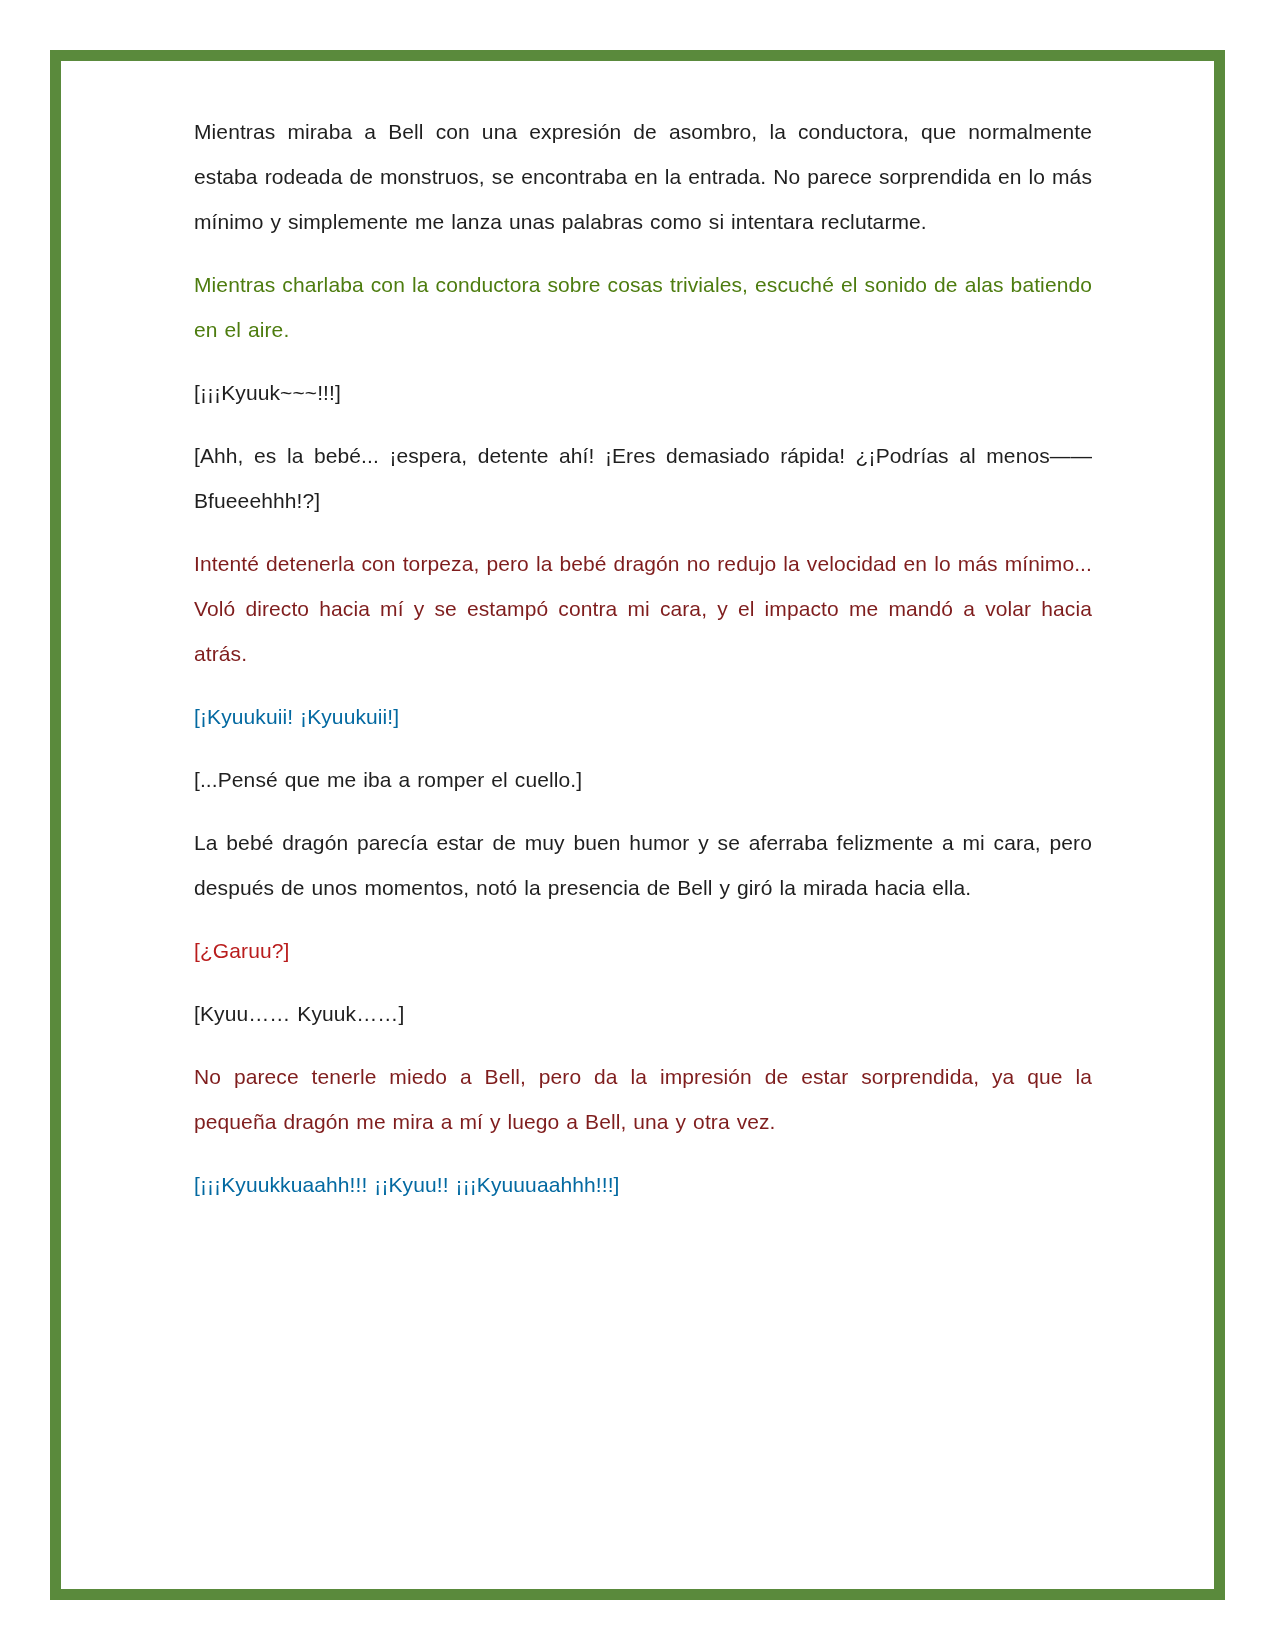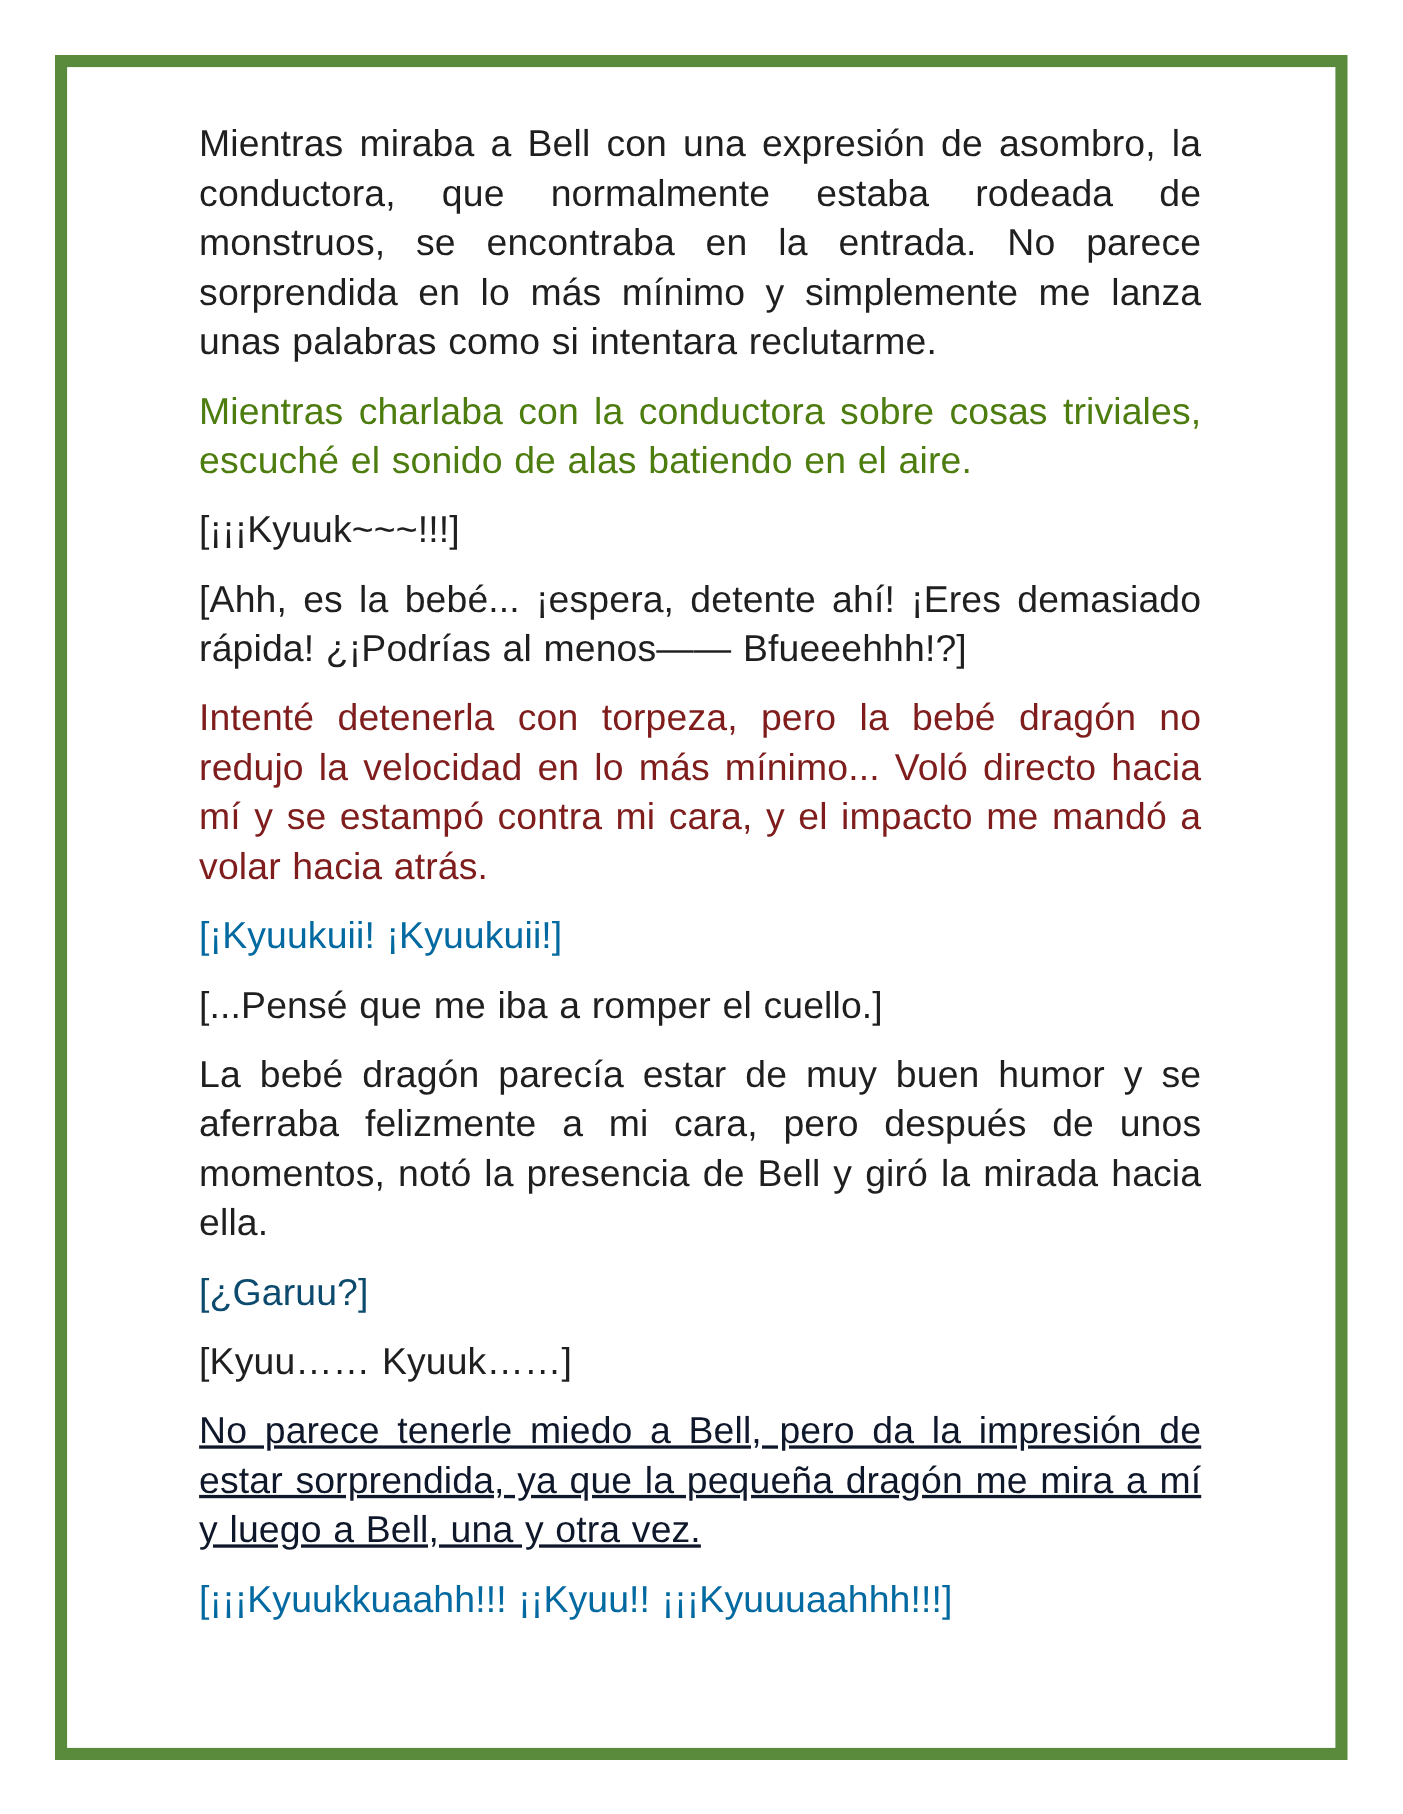--- a/index.html
+++ b/index.html
@@ -24,40 +24,40 @@
     background: #ffffff;
   }
   .page-content {
     box-sizing: border-box;
     width: 100%;
     height: 100%;
     padding: 48px 122px 40px 116px;
     overflow: hidden;
   }
   .page-content p {
-    margin: 0 0 18px 4px;
-    font-size: 34px;
+    margin: 0 0 18px 17px;
+    font-size: 21px;
     line-height: 45px;
     color: #1f1f1f;
     text-align: justify;
     letter-spacing: 0.1px;
     word-spacing: 1px;
   }
 </style>
 </head>
 <body>
 
 <div class="page-frame" style="border-color: rgb(90, 138, 60);">
   <div class="page-content">
     <p style="color: rgb(31, 31, 31);">Mientras miraba a Bell con una expresión de asombro, la conductora, que normalmente estaba rodeada de monstruos, se encontraba en la entrada. No parece sorprendida en lo más mínimo y simplemente me lanza unas palabras como si intentara reclutarme.</p>
     <p style="color: #4d7c0f;">Mientras charlaba con la conductora sobre cosas triviales, escuché el sonido de alas batiendo en el aire.</p>
     <p style="color: rgb(31, 31, 31);">[¡¡¡Kyuuk~~~!!!]</p>
     <p style="color: rgb(31, 31, 31);">[Ahh, es la bebé... ¡espera, detente ahí! ¡Eres demasiado rápida! ¿¡Podrías al menos—— Bfueeehhh!?]</p>
     <p style="color: #7f1d1d;">Intenté detenerla con torpeza, pero la bebé dragón no redujo la velocidad en lo más mínimo... Voló directo hacia mí y se estampó contra mi cara, y el impacto me mandó a volar hacia atrás.</p>
     <p style="color: #0369a1;">[¡Kyuukuii! ¡Kyuukuii!]</p>
     <p style="color: rgb(31, 31, 31);">[...Pensé que me iba a romper el cuello.]</p>
     <p style="color: rgb(31, 31, 31);">La bebé dragón parecía estar de muy buen humor y se aferraba felizmente a mi cara, pero después de unos momentos, notó la presencia de Bell y giró la mirada hacia ella.</p>
-    <p style="color: #0c4a6e;">[¿Garuu?]</p>
+    <p style="color: #b91c1c;">[¿Garuu?]</p>
     <p style="color: rgb(31, 31, 31);">[Kyuu…… Kyuuk……]</p>
-    <p style="color: #0f172a; text-decoration: underline;">No parece tenerle miedo a Bell, pero da la impresión de estar sorprendida, ya que la pequeña dragón me mira a mí y luego a Bell, una y otra vez.</p>
+    <p style="color: #7f1d1d;">No parece tenerle miedo a Bell, pero da la impresión de estar sorprendida, ya que la pequeña dragón me mira a mí y luego a Bell, una y otra vez.</p>
     <p style="color: #0369a1;">[¡¡¡Kyuukkuaahh!!! ¡¡Kyuu!! ¡¡¡Kyuuuaahhh!!!]</p>
   </div>
 </div>
 
 </body></html>

